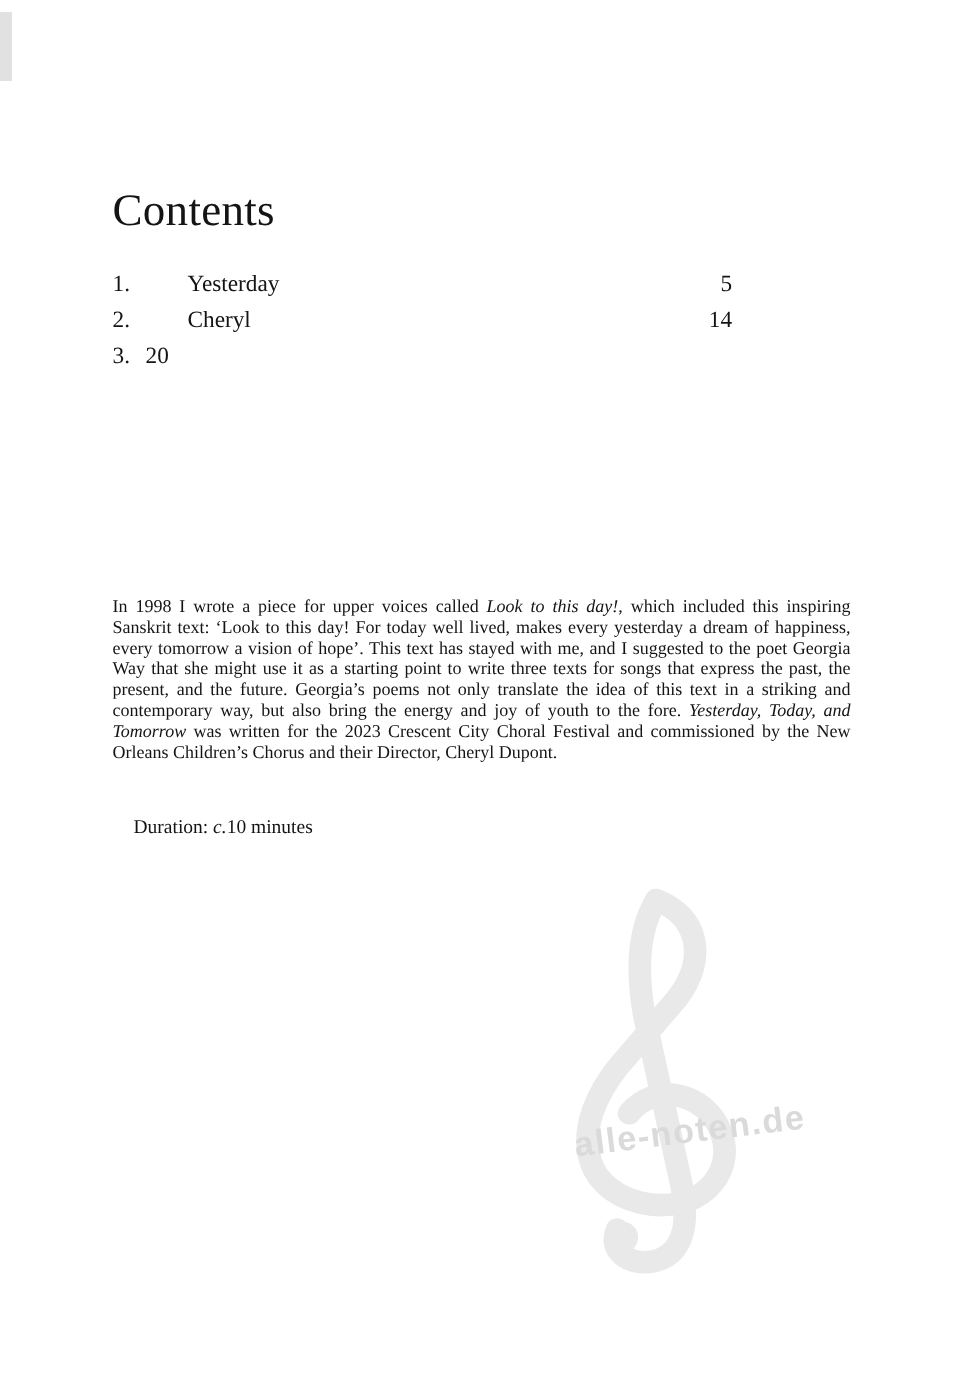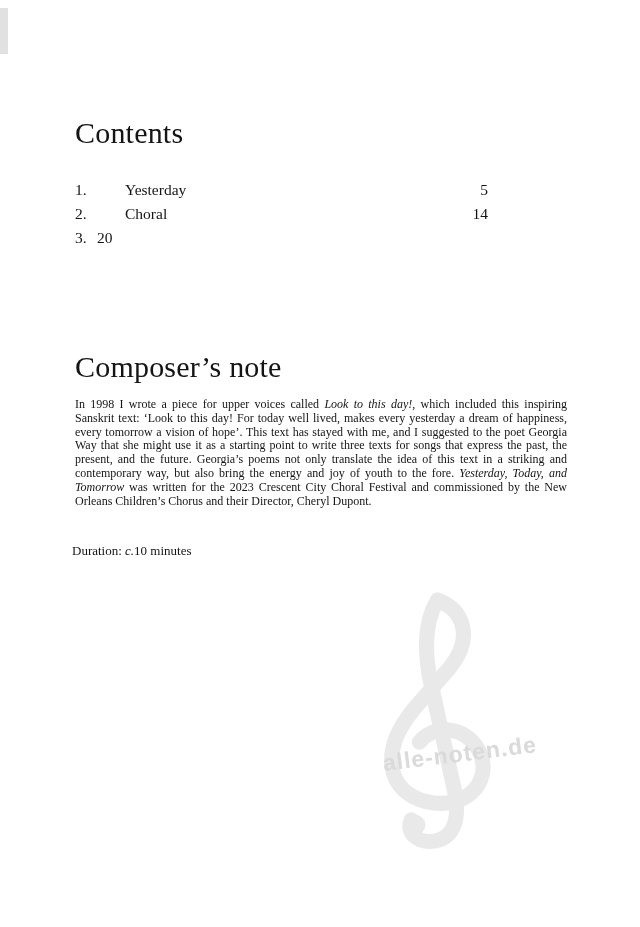--- a/index.html
+++ b/index.html
@@ -19,21 +19,21 @@
     background: #e1e1e1;
   }
   .contents-title, .note-title {
     position: absolute;
     left: 75px;
     font-size: 30px;
     font-weight: normal;
     margin: 0;
     letter-spacing: 0.2px;
   }
-  .contents-title { top: 116px; text-align: center; }
+  .contents-title { top: 124px; text-align: center; }
   .note-title { top: 350px; }
   .toc {
     position: absolute;
     left: 75px; top: 181px;
     width: 413px;
   }
   .toc-row {
     display: flex;
     align-items: baseline;
     height: 24px;
@@ -47,21 +47,21 @@
     left: 75px; top: 398px;
     width: 492px;
     font-size: 12px;
     line-height: 13.8px;
     text-align: justify;
     margin: 0;
   }
   .it { font-style: italic; }
   .duration {
     position: absolute;
-    left: 72px; top: 543px;
+    left: 89px; top: 543px;
     font-size: 13px;
   }
   .watermark-clef {
     position: absolute;
     left: 340px; top: 590px;
     width: 185px; height: 262px;
     pointer-events: none;
   }
   .watermark-text {
     position: absolute;
@@ -86,30 +86,29 @@
   <h1 class="contents-title">Contents</h1>
 
   <div class="toc">
     <div class="toc-row">
       <span class="toc-num">1.</span>
       <span class="toc-item-title">Yesterday</span>
       <span class="toc-page">5</span>
     </div>
     <div class="toc-row">
       <span class="toc-num">2.</span>
-      <span class="toc-item-title">Choral</span>
+      <span class="toc-item-title">Cheryl</span>
       <span class="toc-page">14</span>
     </div>
     <div class="toc-row">
       <span class="toc-num">3.</span>
       <span class="toc-page">20</span>
     </div>
   </div>
 
-  <h1 class="note-title">Composer’s note</h1>
 
   <p class="note-paragraph"><span>In 1998 I wrote a piece for upper voices called </span><span class="it">Look to this day!</span><span>, which included this inspiring Sanskrit text: ‘Look to this day! For today well lived, makes every yesterday a dream of happiness, every tomorrow a vision of hope’. This text has stayed with me, and I suggested to the poet Georgia Way that she might use it as a starting point to write three texts for songs that express the past, the present, and the future. Georgia’s poems not only translate the idea of this text in a striking and contemporary way, but also bring the energy and joy of youth to the fore. </span><span class="it">Yesterday, Today, and Tomorrow</span><span> was written for the 2023 Crescent City Choral Festival and commissioned by the New Orleans Children’s Chorus and their Director, Cheryl Dupont.</span></p>
 
   <div class="duration"><span>Duration: </span><span class="it">c.</span><span>10 minutes</span></div>
 
   <svg class="watermark-clef" viewBox="0 0 180 260" xmlns="http://www.w3.org/2000/svg" aria-hidden="true">
     <g fill="none" stroke="#e9e9e9" stroke-width="15" stroke-linecap="round">
 
       <path d="M95 10 C122 20 130 48 108 76 L70 120 C38 160 44 200 84 210 C122 219 148 192 138 164 C128 137 94 130 77 151"></path>
 

